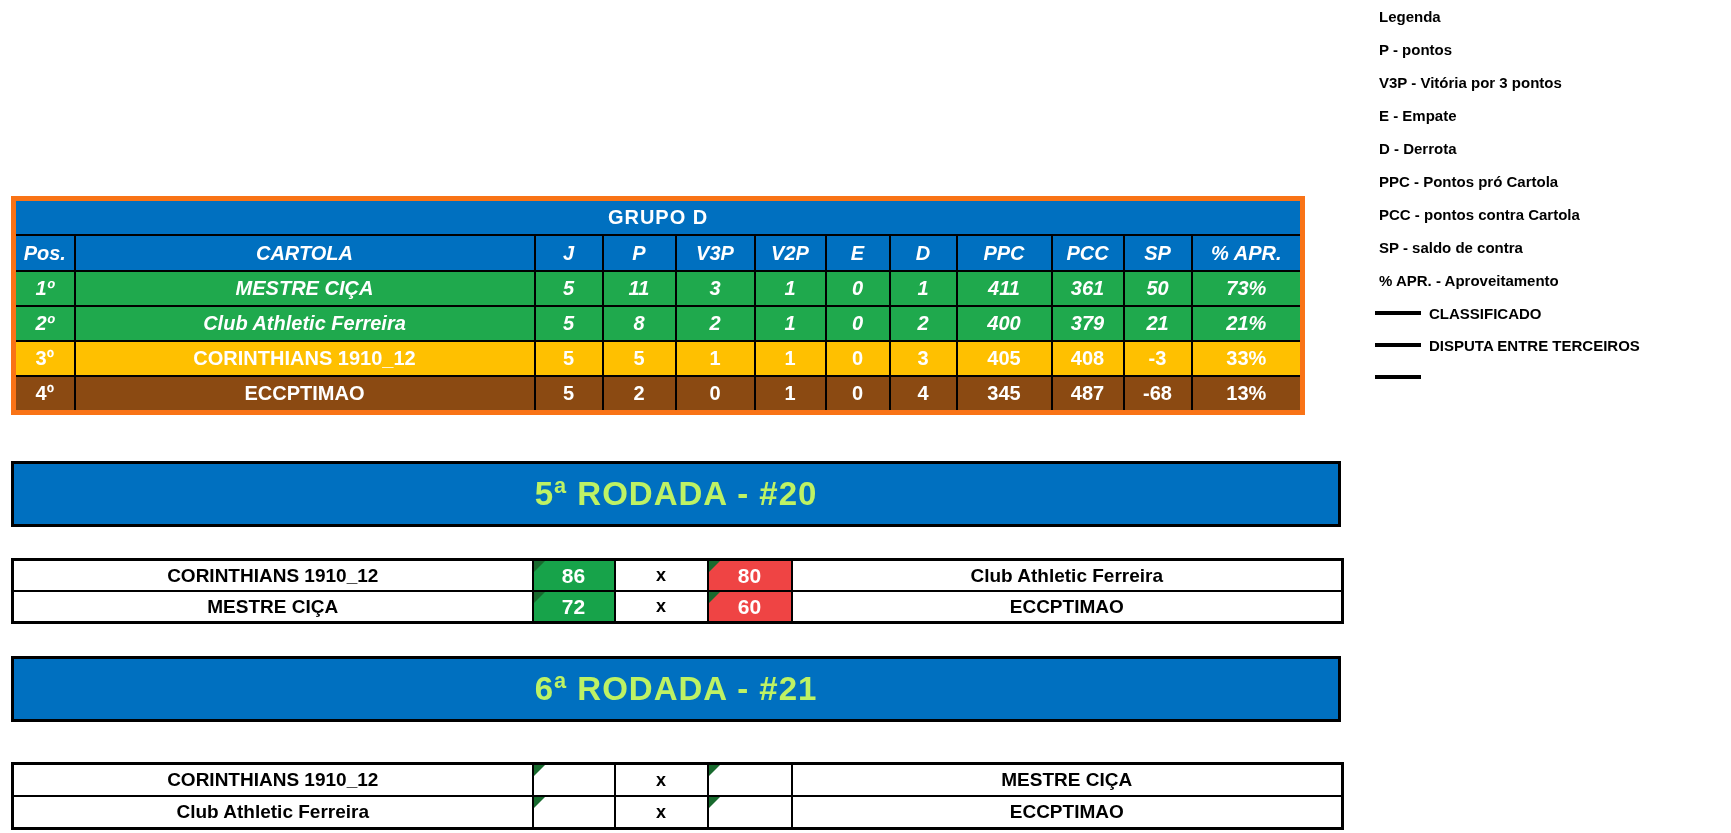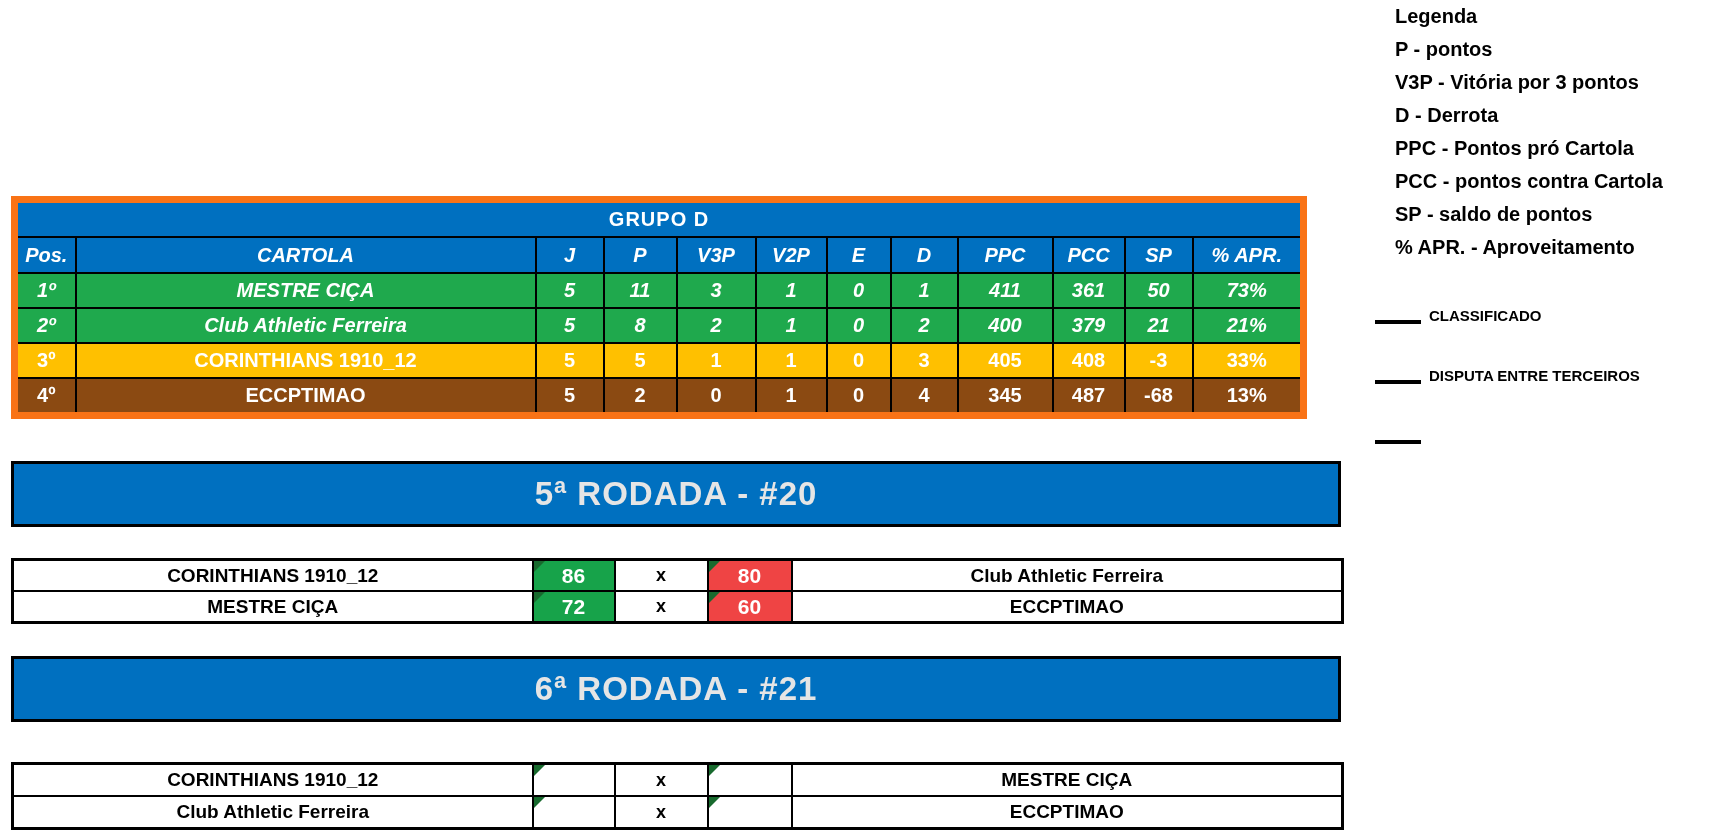--- a/index.html
+++ b/index.html
@@ -3,32 +3,32 @@
 <meta charset="utf-8">
 <style>
   html,body{margin:0;padding:0;}
   body{
     width:1731px;height:833px;position:relative;background:#ffffff;
     font-family:"Liberation Sans","DejaVu Sans",sans-serif;font-weight:700;
     overflow:hidden;color:#000;
   }
   
   table{border-collapse:collapse;table-layout:fixed;}
-  .group-table{position:absolute;left:11px;top:196px;width:1289px;border:7px solid #f97316;}
+  .group-table{position:absolute;left:11px;top:196px;width:1289px;border:5px solid #f97316;}
   .group-table td,.group-table th{border:2px solid #000;text-align:center;vertical-align:middle;overflow:hidden;white-space:nowrap;}
   .band{background:#0070C0;color:#fff;font-size:30px;height:60px;letter-spacing:1px;}
   .head-row th{background:#0070C0;color:#fff;font-size:20px;height:32px;font-style:italic;}
   .group-table td{font-size:20px;color:#fff;height:31px;}
   .row-green td{background:#1FA94D;font-style:italic;}
   .row-yellow td{background:#FFC000;}
   .row-brown td{background:#8B4A12;}
   
   .banner{
     position:absolute;left:11px;width:1324px;height:60px;background:#0070C0;
-    border:3px solid #000;color:#e5e5e5;font-size:33px;display:flex;align-items:center;justify-content:center;
+    border:3px solid #000;color:#bef264;font-size:33px;display:flex;align-items:center;justify-content:center;
     letter-spacing:1px;
   }
   .banner-5{top:461px;}
   .banner-6{top:656px;}
   
   .match-table{position:absolute;left:11px;width:1330px;border:3px solid #000;background:#fff;}
   .match-table td{border:2px solid #000;text-align:center;vertical-align:middle;white-space:nowrap;overflow:hidden;}
   .mt-5{top:558px;}
   .mt-5 td{height:27px;}
   .mt-6{top:762px;}
@@ -38,22 +38,22 @@
   .match-table .score{font-size:21px;color:#fff;position:relative;}
   .score.win{background:#17A34A;}
   .score.loss{background:#ef4444;}
   .score.empty{background:#fff;}
   .score.tri::before{
     content:"";position:absolute;top:0;left:0;width:0;height:0;
     border-top:11px solid #186A2E;border-right:11px solid transparent;
   }
   
   .legend{position:absolute;left:1375px;top:0;width:356px;}
-  .lg-line{height:33px;display:flex;align-items:center;font-size:20px;padding-left:4px;color:#000;margin-left:16px;}
-  .lg-swatch-row{height:32px;display:flex;align-items:flex-end;margin-top:28px;}
+  .lg-line{height:33px;display:flex;align-items:center;font-size:15px;padding-left:4px;color:#000;}
+  .lg-swatch-row{height:32px;display:flex;align-items:center;}
   .swatch{width:46px;border:2px solid #000;box-sizing:border-box;flex:0 0 auto;}
   .sw-green{background:#1FA94D;}
   .sw-yellow{background:#FFC000;}
   .sw-brown{background:#8B4A12;}
   .lg-label{font-size:15px;display:flex;align-items:center;margin-left:8px;white-space:nowrap;}
 </style>
 </head>
 <body>
 
 <table class="group-table">
@@ -205,24 +205,25 @@
     <td class="score empty tri"></td>
     <td class="name">ECCPTIMAO</td>
   </tr>
 </tbody>
   </table>
 
 <div class="legend">
   <div class="lg-line">Legenda</div>
   <div class="lg-line">P - pontos</div>
   <div class="lg-line">V3P - Vitória por 3 pontos</div>
+  <div class="lg-line">E - Empate</div>
   <div class="lg-line">D - Derrota</div>
   <div class="lg-line">PPC - Pontos pró Cartola</div>
   <div class="lg-line">PCC - pontos contra Cartola</div>
-  <div class="lg-line">SP - saldo de pontos</div>
+  <div class="lg-line">SP - saldo de contra</div>
   <div class="lg-line">% APR. - Aproveitamento</div>
   <div class="lg-swatch-row">
     <span class="swatch sw-green"></span>
     <span class="lg-label">CLASSIFICADO</span>
   </div>
   <div class="lg-swatch-row">
     <span class="swatch sw-yellow"></span>
     <span class="lg-label">DISPUTA ENTRE TERCEIROS</span>
   </div>
   <div class="lg-swatch-row">

